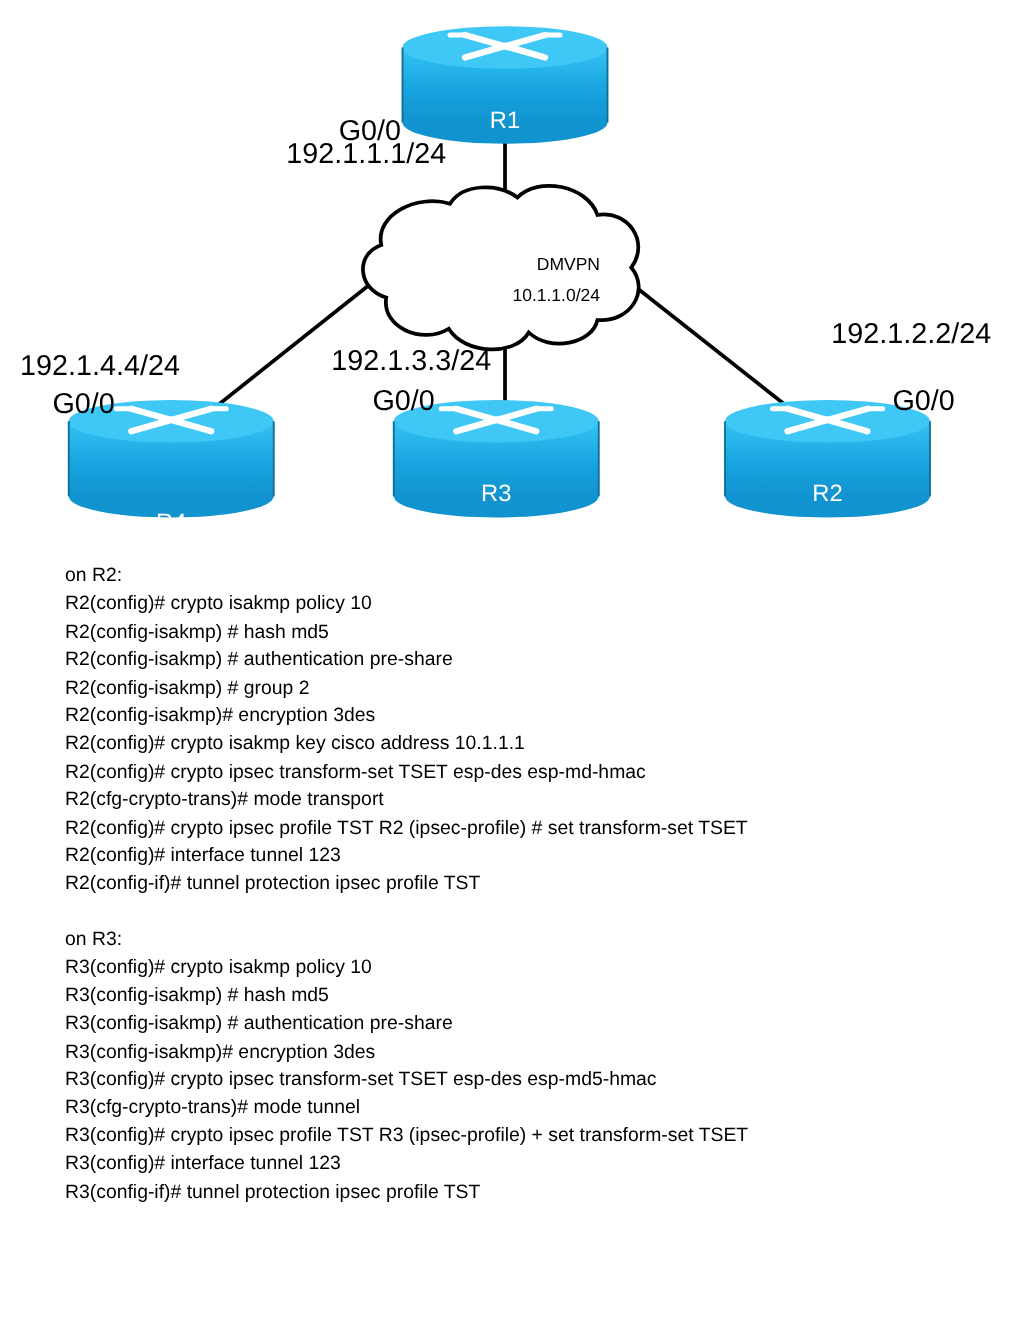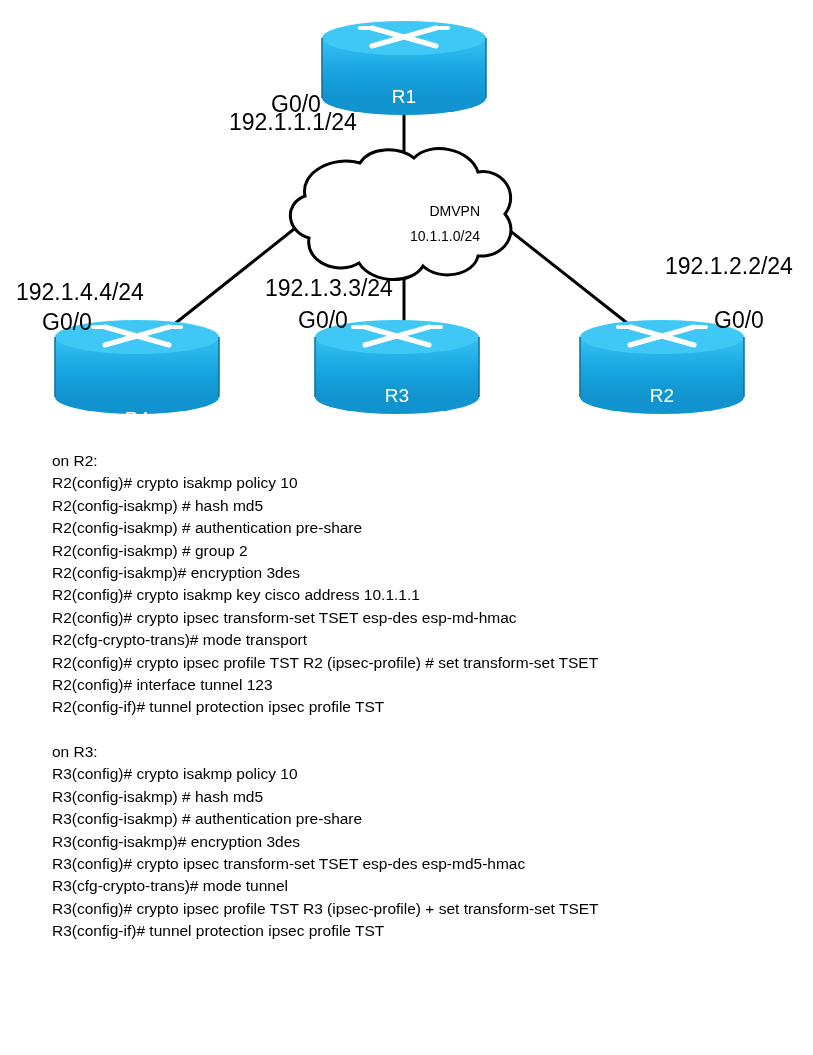--- a/index.html
+++ b/index.html
@@ -187,18 +187,19 @@
 
     <div>
       <div class="cfg-line">on R3:</div>
       <div class="cfg-line">R3(config)# crypto isakmp policy 10</div>
       <div class="cfg-line">R3(config-isakmp) # hash md5</div>
       <div class="cfg-line">R3(config-isakmp) # authentication pre-share</div>
       <div class="cfg-line">R3(config-isakmp)# encryption 3des</div>
       <div class="cfg-line">R3(config)# crypto ipsec transform-set TSET esp-des esp-md5-hmac</div>
       <div class="cfg-line">R3(cfg-crypto-trans)# mode tunnel</div>
       <div class="cfg-line">R3(config)# crypto ipsec profile TST R3 (ipsec-profile) + set transform-set TSET</div>
+      <div class="cfg-line">R3(config)# interface tunnel 123</div>
       <div class="cfg-line">R3(config-if)# tunnel protection ipsec profile TST</div>
     </div>
 
   </div>
 
 </div>
 
 </body></html>

